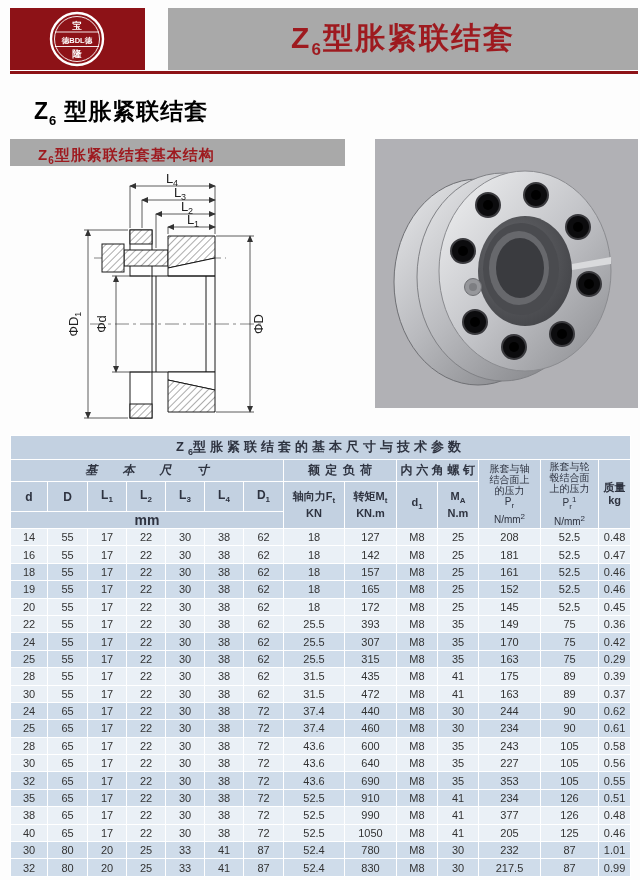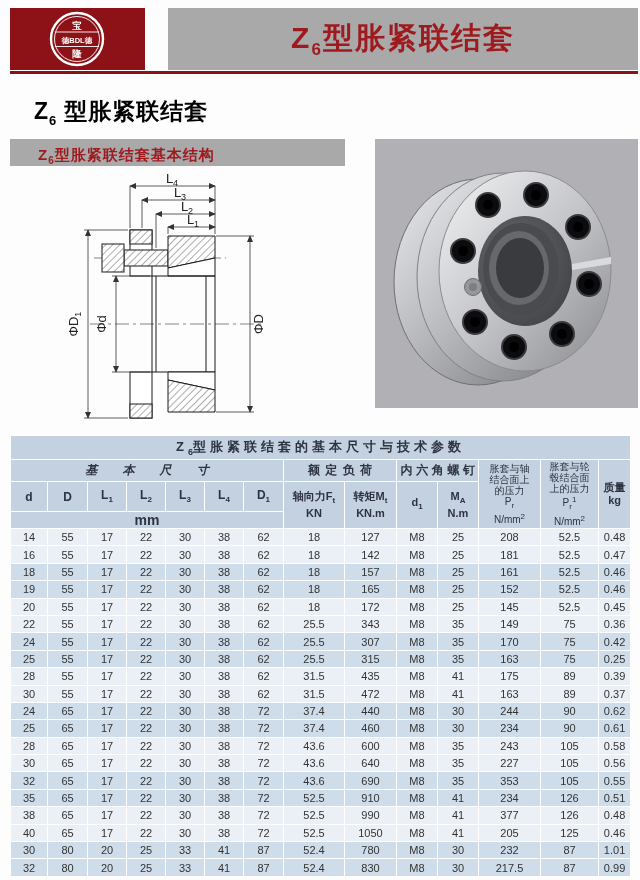--- a/index.html
+++ b/index.html
@@ -374,21 +374,21 @@
         </tr>
         <tr class="band-light">
           <td>22</td>
           <td>55</td>
           <td>17</td>
           <td>22</td>
           <td>30</td>
           <td>38</td>
           <td>62</td>
           <td>25.5</td>
-          <td>343</td>
+          <td>393</td>
           <td>M8</td>
           <td>35</td>
           <td>149</td>
           <td>75</td>
           <td>0.36</td>
         </tr>
         <tr class="band-dark">
           <td>24</td>
           <td>55</td>
           <td>17</td>
@@ -411,21 +411,21 @@
           <td>22</td>
           <td>30</td>
           <td>38</td>
           <td>62</td>
           <td>25.5</td>
           <td>315</td>
           <td>M8</td>
           <td>35</td>
           <td>163</td>
           <td>75</td>
-          <td>0.25</td>
+          <td>0.29</td>
         </tr>
         <tr class="band-light">
           <td>28</td>
           <td>55</td>
           <td>17</td>
           <td>22</td>
           <td>30</td>
           <td>38</td>
           <td>62</td>
           <td>31.5</td>

